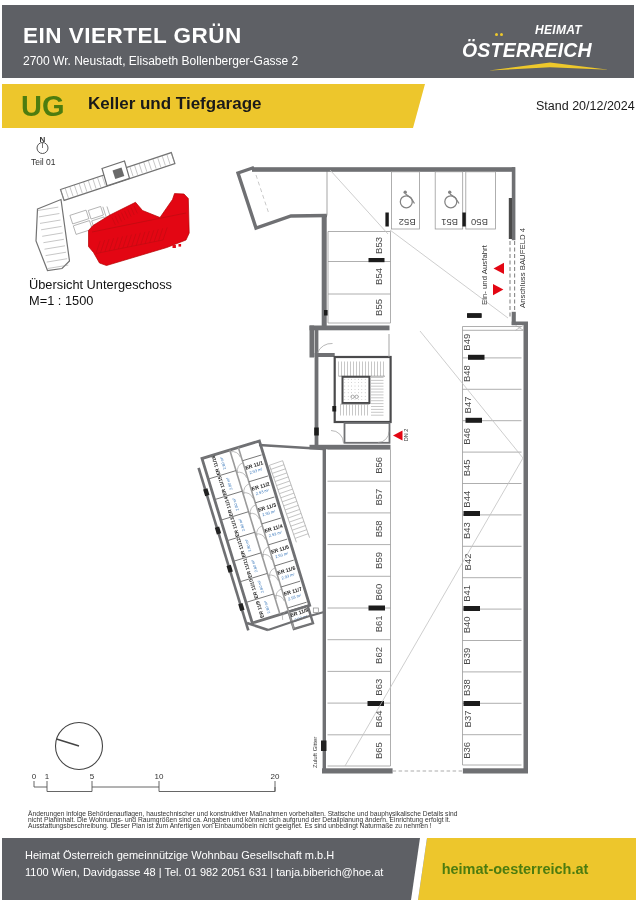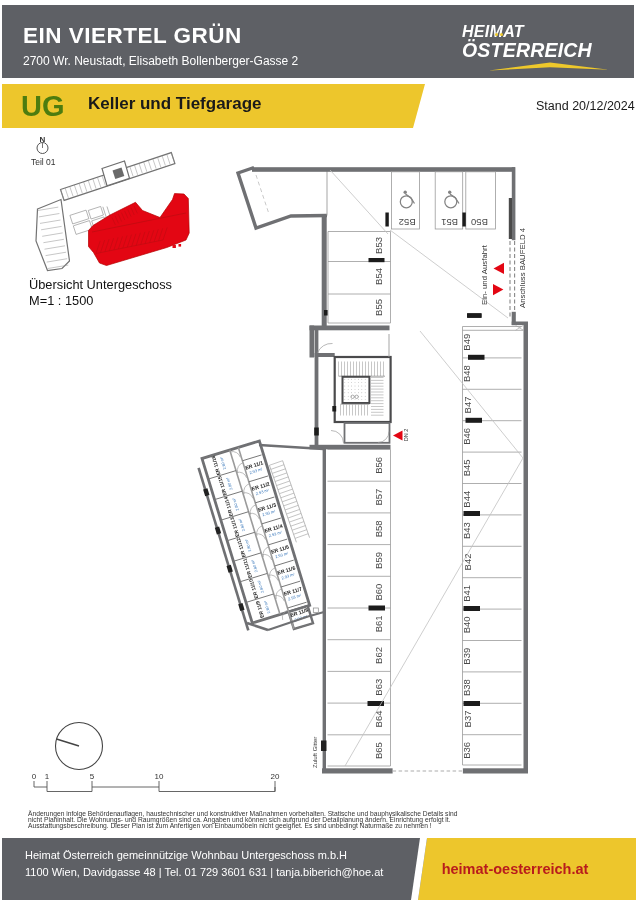--- a/index.html
+++ b/index.html
@@ -3,21 +3,21 @@
 <style>
 html,body{margin:0;padding:0;width:636px;height:900px;background:#fff;font-family:"Liberation Sans",sans-serif;position:relative;overflow:hidden}
 .abs{position:absolute}
 </style></head>
 <body>
 
 <div class="abs" style="left:2px;top:5px;width:632px;height:73px;background:#5e6065;"></div>
 <div class="abs" style="left:23px;top:23px;color:#fff;font-size:22.5px;font-weight:bold;letter-spacing:0.5px;">EIN VIERTEL GRÜN</div>
 <div class="abs" style="left:23px;top:54px;color:#fff;font-size:12px;">2700 Wr. Neustadt, Elisabeth Bollenberger-Gasse 2</div>
 
-<div class="abs" style="left:462px;top:23px;width:120px;text-align:left;color:#fff;font-style:italic;font-weight:bold;font-size:16px;letter-spacing:0.3px;">HEIMAT</div>
+<div class="abs" style="left:462px;top:23px;width:120px;text-align:right;color:#fff;font-style:italic;font-weight:bold;font-size:12px;letter-spacing:0.3px;">HEIMAT</div>
 <div class="abs" style="left:462px;top:39px;width:149px;text-align:left;color:#fff;font-style:italic;font-weight:bold;font-size:19.5px;letter-spacing:0.2px;">ÖSTERREICH</div>
 <div class="abs" style="left:495px;top:33px;width:3px;height:3px;background:#eec82b;border-radius:50%;"></div>
 <div class="abs" style="left:500px;top:33px;width:3px;height:3px;background:#eec82b;border-radius:50%;"></div>
 <svg class="abs" style="left:489px;top:62px" width="124" height="10" viewBox="0 0 124 10">
     <polygon points="0,8.6 61,0.5 120,7.8 61,5.2" fill="#eec82b"></polygon>
   </svg>
 
 <svg class="abs" style="left:0;top:84px" width="430" height="44" viewBox="0 0 430 44">
     <polygon points="2,0 425,0 413,44 2,44" fill="#edc62c"></polygon>
   </svg>
@@ -457,15 +457,15 @@
 <text x="275" y="779" font-size="8" fill="#333" text-anchor="middle" font-family="Liberation Sans, sans-serif">20</text>
 </svg>
 
 <div class="abs" style="left:28px;top:811px;font-size:6.7px;color:#333;line-height:6.15px;white-space:nowrap;letter-spacing:0px;">Änderungen infolge Behördenauflagen, haustechnischer und konstruktiver Maßnahmen vorbehalten. Statische und bauphysikalische Details sind<br>nicht Planinhalt. Die Wohnungs- und Raumgrößen sind ca. Angaben und können sich aufgrund der Detailplanung ändern. Einrichtung erfolgt lt.<br>Ausstattungsbeschreibung. Dieser Plan ist zum Anfertigen von Einbaumöbeln nicht geeignet. Es sind unbedingt Naturmaße zu nehmen !</div>
 
 <div class="abs" style="left:2px;top:838px;width:632px;height:62px;background:#5e6065;"></div>
 <svg class="abs" style="left:402px;top:838px" width="234" height="62" viewBox="0 0 234 62">
     <polygon points="25,0 234,0 234,62 16,62" fill="#edc62c"></polygon>
     <polygon points="18,0 25,0 16,62 9,62" fill="#fff"></polygon>
   </svg>
-<div class="abs" style="left:25px;top:849px;color:#fff;font-size:11px;">Heimat Österreich gemeinnützige Wohnbau Untergeschoss m.b.H</div>
-<div class="abs" style="left:25px;top:866px;color:#fff;font-size:11px;">1100 Wien, Davidgasse 48 | Tel. 01 729 3601 631 | tanja.biberich@hoe.at</div>
-<div class="abs" style="left:415px;top:861px;width:200px;text-align:center;font-size:14.5px;font-weight:bold;color:#b91c1c;">heimat-oesterreich.at</div>
+<div class="abs" style="left:25px;top:849px;color:#fff;font-size:11px;">Heimat Österreich gemeinnützige Wohnbau Gesellschaft m.b.H</div>
+<div class="abs" style="left:25px;top:866px;color:#fff;font-size:11px;">1100 Wien, Davidgasse 48 | Tel. 01 982 2051 631 | tanja.biberich@hoe.at</div>
+<div class="abs" style="left:415px;top:861px;width:200px;text-align:center;font-size:14.5px;font-weight:bold;color:#4d7c0f;">heimat-oesterreich.at</div>
 
 </body></html>

